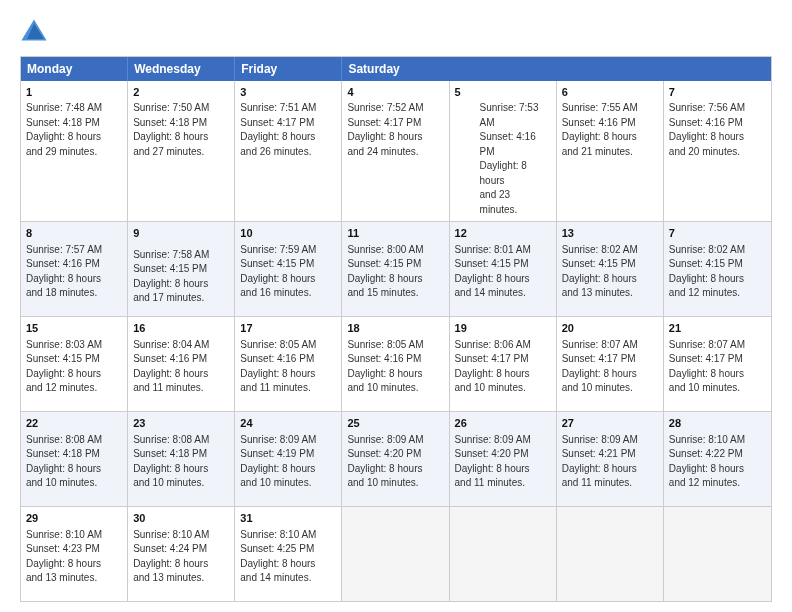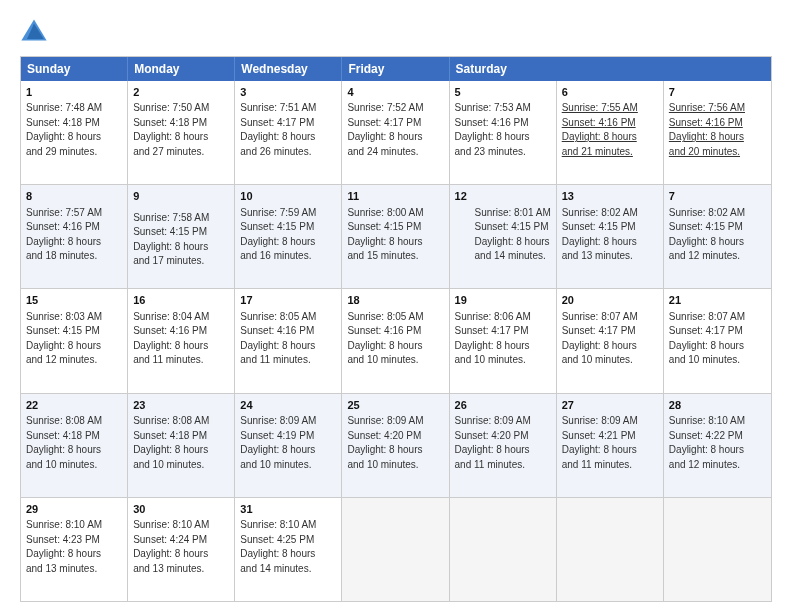--- a/index.html
+++ b/index.html
@@ -128,21 +128,20 @@
       </div>
     </div>
     <div class="title-block">
       <div class="month-title"></div>
       <div class="subtitle"></div>
     </div>
   </div>
 
   <div class="calendar">
     <div class="cal-header">
-    <div class="cal-header-cell">Sunday</div>
         <div class="cal-header-cell">Monday</div>
         <div class="cal-header-cell">Wednesday</div>
         <div class="cal-header-cell">Friday</div>
         <div class="cal-header-cell">Saturday</div>
       </div>
     <div class="cal-body">
     <div class="cal-row">
           <div class="cal-cell">
             <span class="day-num">1</span>
             <div class="day-info" style="white-space: pre-line;">Sunrise: 7:48 AM
@@ -166,35 +165,35 @@
           </div>
           <div class="cal-cell">
             <span class="day-num">4</span>
             <div class="day-info" style="white-space: pre-line;">Sunrise: 7:52 AM
 Sunset: 4:17 PM
 Daylight: 8 hours
 and 24 minutes.</div>
           </div>
           <div class="cal-cell">
             <span class="day-num">5</span>
-            <div class="day-info" style="white-space: pre-line;">Sunrise: 7:53 AM
+            <div class="day-info" style="white-space: pre-line; margin-left: 25px;">Sunrise: 7:53 AM
 Sunset: 4:16 PM
 Daylight: 8 hours
 and 23 minutes.</div>
           </div>
           <div class="cal-cell">
             <span class="day-num">6</span>
-            <div class="day-info" style="white-space: pre-line; text-decoration: underline;">Sunrise: 7:55 AM
+            <div class="day-info" style="white-space: pre-line;">Sunrise: 7:55 AM
 Sunset: 4:16 PM
 Daylight: 8 hours
 and 21 minutes.</div>
           </div>
           <div class="cal-cell">
             <span class="day-num">7</span>
-            <div class="day-info" style="white-space: pre-line; text-decoration: underline;">Sunrise: 7:56 AM
+            <div class="day-info" style="white-space: pre-line;">Sunrise: 7:56 AM
 Sunset: 4:16 PM
 Daylight: 8 hours
 and 20 minutes.</div>
           </div>
         </div>
         <div class="cal-row">
           <div class="cal-cell alt-row">
             <span class="day-num">8</span>
             <div class="day-info" style="white-space: pre-line;">Sunrise: 7:57 AM
 Sunset: 4:16 PM
@@ -217,21 +216,21 @@
           </div>
           <div class="cal-cell alt-row">
             <span class="day-num">11</span>
             <div class="day-info" style="white-space: pre-line;">Sunrise: 8:00 AM
 Sunset: 4:15 PM
 Daylight: 8 hours
 and 15 minutes.</div>
           </div>
           <div class="cal-cell alt-row">
             <span class="day-num">12</span>
-            <div class="day-info" style="white-space: pre-line; margin-left: 20px;">Sunrise: 8:01 AM
+            <div class="day-info" style="white-space: pre-line;">Sunrise: 8:01 AM
 Sunset: 4:15 PM
 Daylight: 8 hours
 and 14 minutes.</div>
           </div>
           <div class="cal-cell alt-row">
             <span class="day-num">13</span>
             <div class="day-info" style="white-space: pre-line;">Sunrise: 8:02 AM
 Sunset: 4:15 PM
 Daylight: 8 hours
 and 13 minutes.</div>

